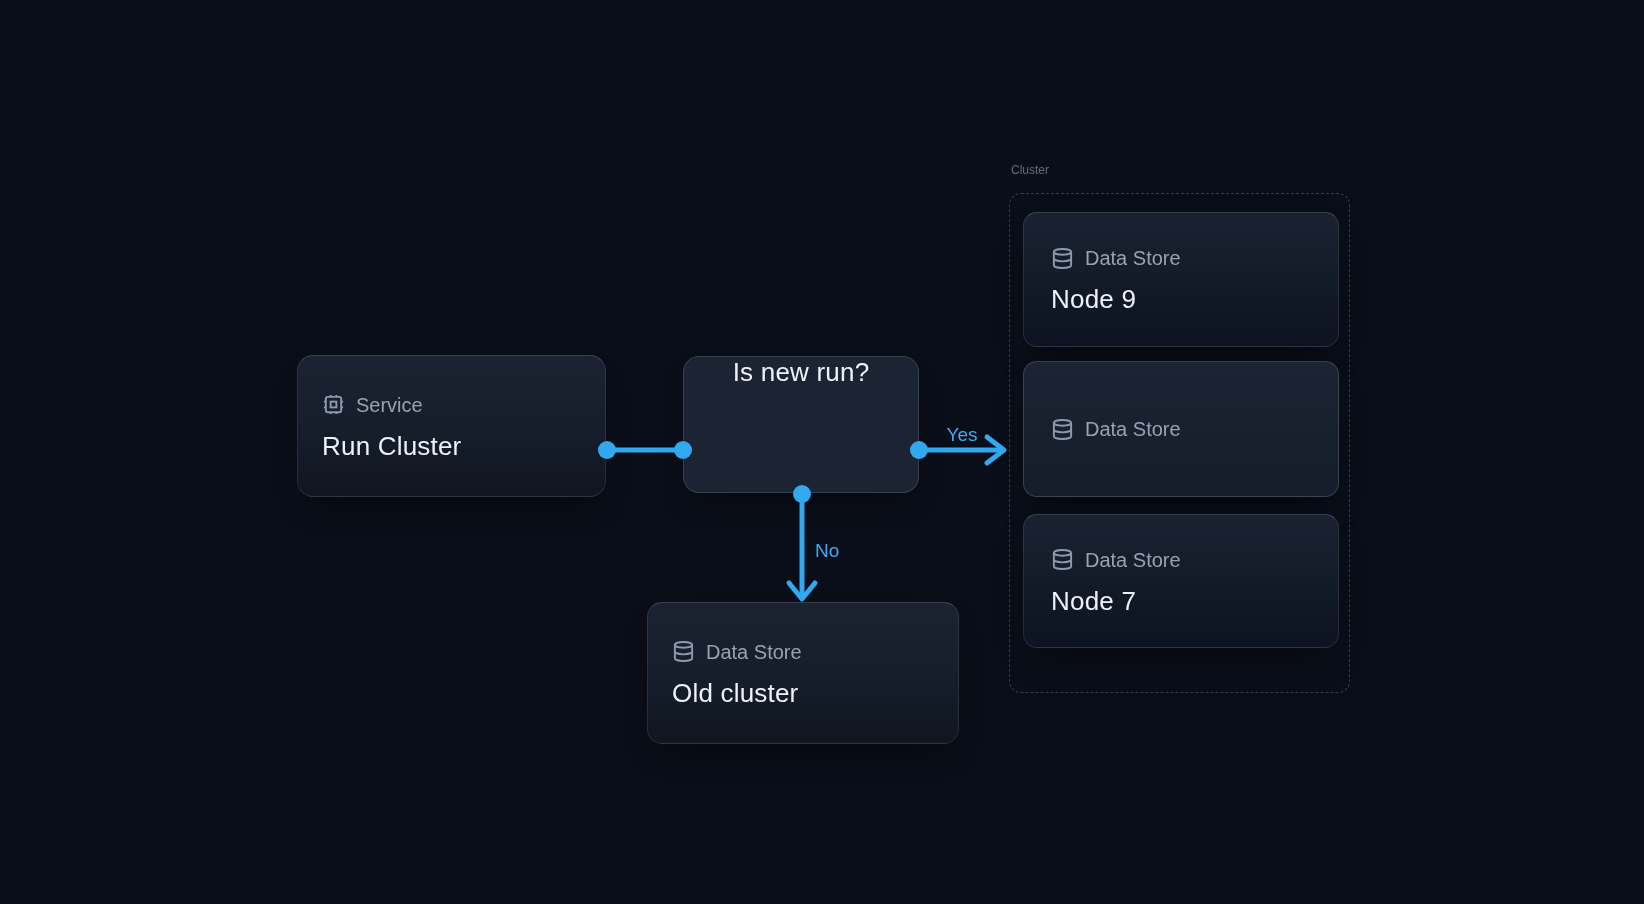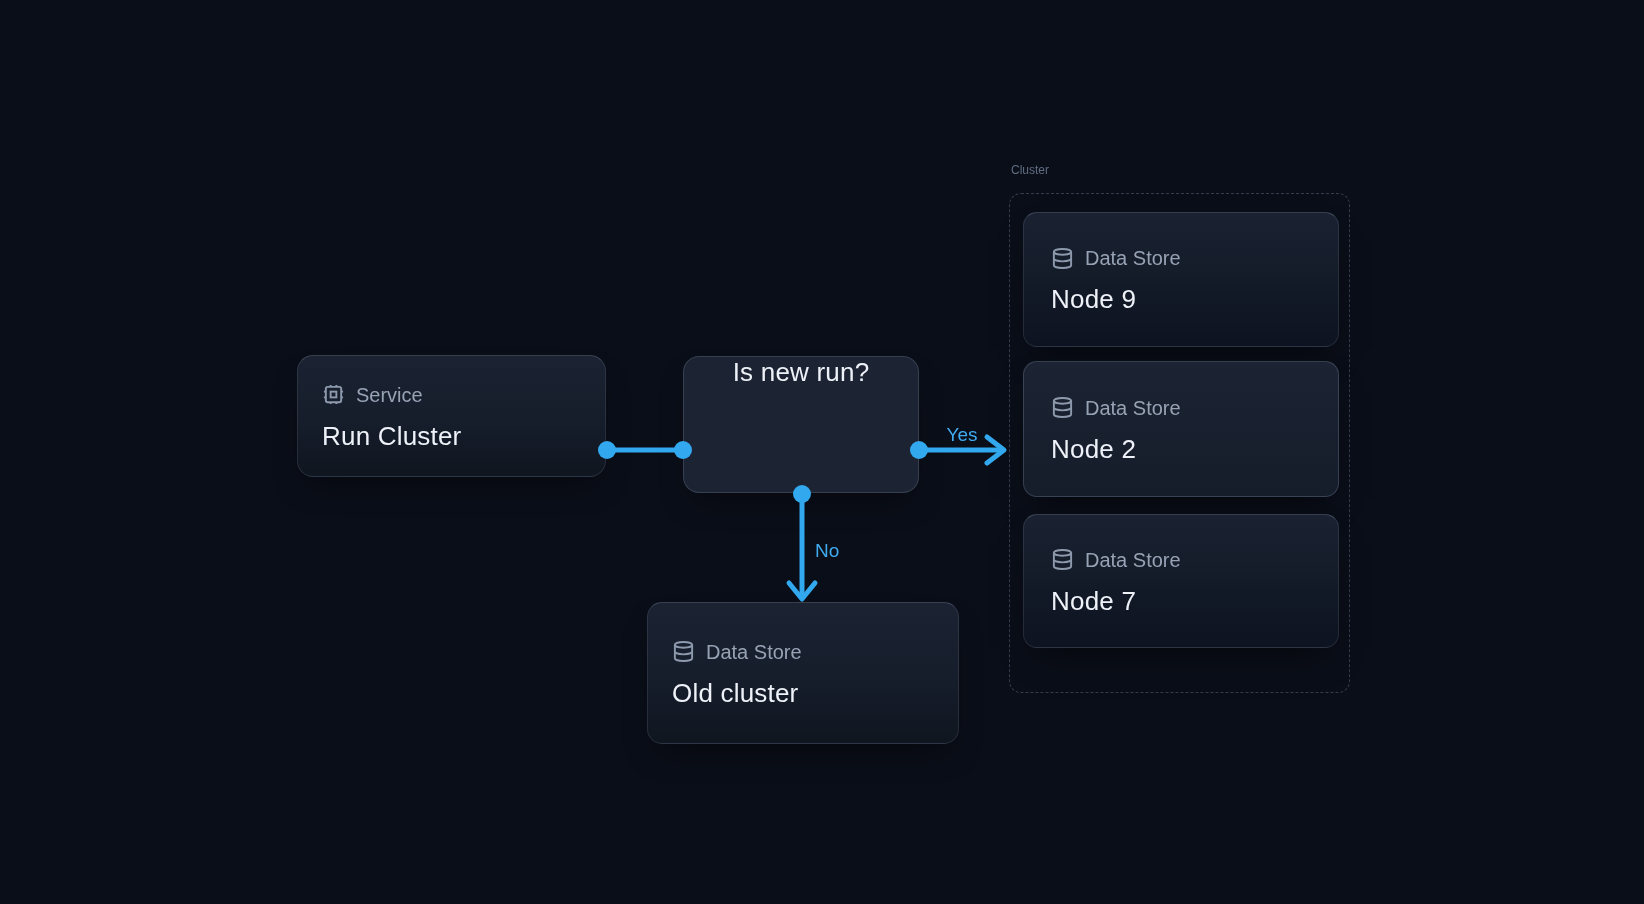--- a/index.html
+++ b/index.html
@@ -38,21 +38,21 @@
   .card .type-row svg { flex: 0 0 auto; stroke: #8d99ac; }
   .card .title {
     color: #eef2f8;
     font-size: 26px;
     font-weight: 500;
     line-height: 30px;
     letter-spacing: 0.2px;
   }
 
   
-  #service-node   { left: 297px; top: 355px; width: 309px; height: 122px; }
+  #service-node   { left: 297px; top: 355px; width: 309px; height: 142px; }
   #decision-node  {
     left: 683px; top: 356px; width: 236px; height: 137px;
     position: absolute; box-sizing: border-box;
     border-radius: 16px;
     background: #1c2434;
     border: 1px solid rgba(148,163,184,0.22);
     box-shadow: 0 16px 32px -14px rgba(0,0,0,0.55);
     display: flex; justify-content: center;
     color: #eef2f8; font-size: 26px; font-weight: 500; letter-spacing: 0.2px;
   }
@@ -127,21 +127,20 @@
 
     <div class="card cluster-node" id="cluster-node-2">
       <div class="type-row">
         <svg width="23" height="23" viewBox="0 0 24 24" fill="none" stroke-width="2">
           <ellipse cx="12" cy="5" rx="9" ry="3"></ellipse>
           <path d="M3 5V19A9 3 0 0 0 21 19V5"></path>
           <path d="M3 12A9 3 0 0 0 21 12"></path>
         </svg>
         <span>Data Store</span>
       </div>
-      <div class="title">Node 2</div>
     </div>
 
     <div class="card cluster-node" id="cluster-node-3">
       <div class="type-row">
         <svg width="23" height="23" viewBox="0 0 24 24" fill="none" stroke-width="2">
           <ellipse cx="12" cy="5" rx="9" ry="3"></ellipse>
           <path d="M3 5V19A9 3 0 0 0 21 19V5"></path>
           <path d="M3 12A9 3 0 0 0 21 12"></path>
         </svg>
         <span>Data Store</span>

